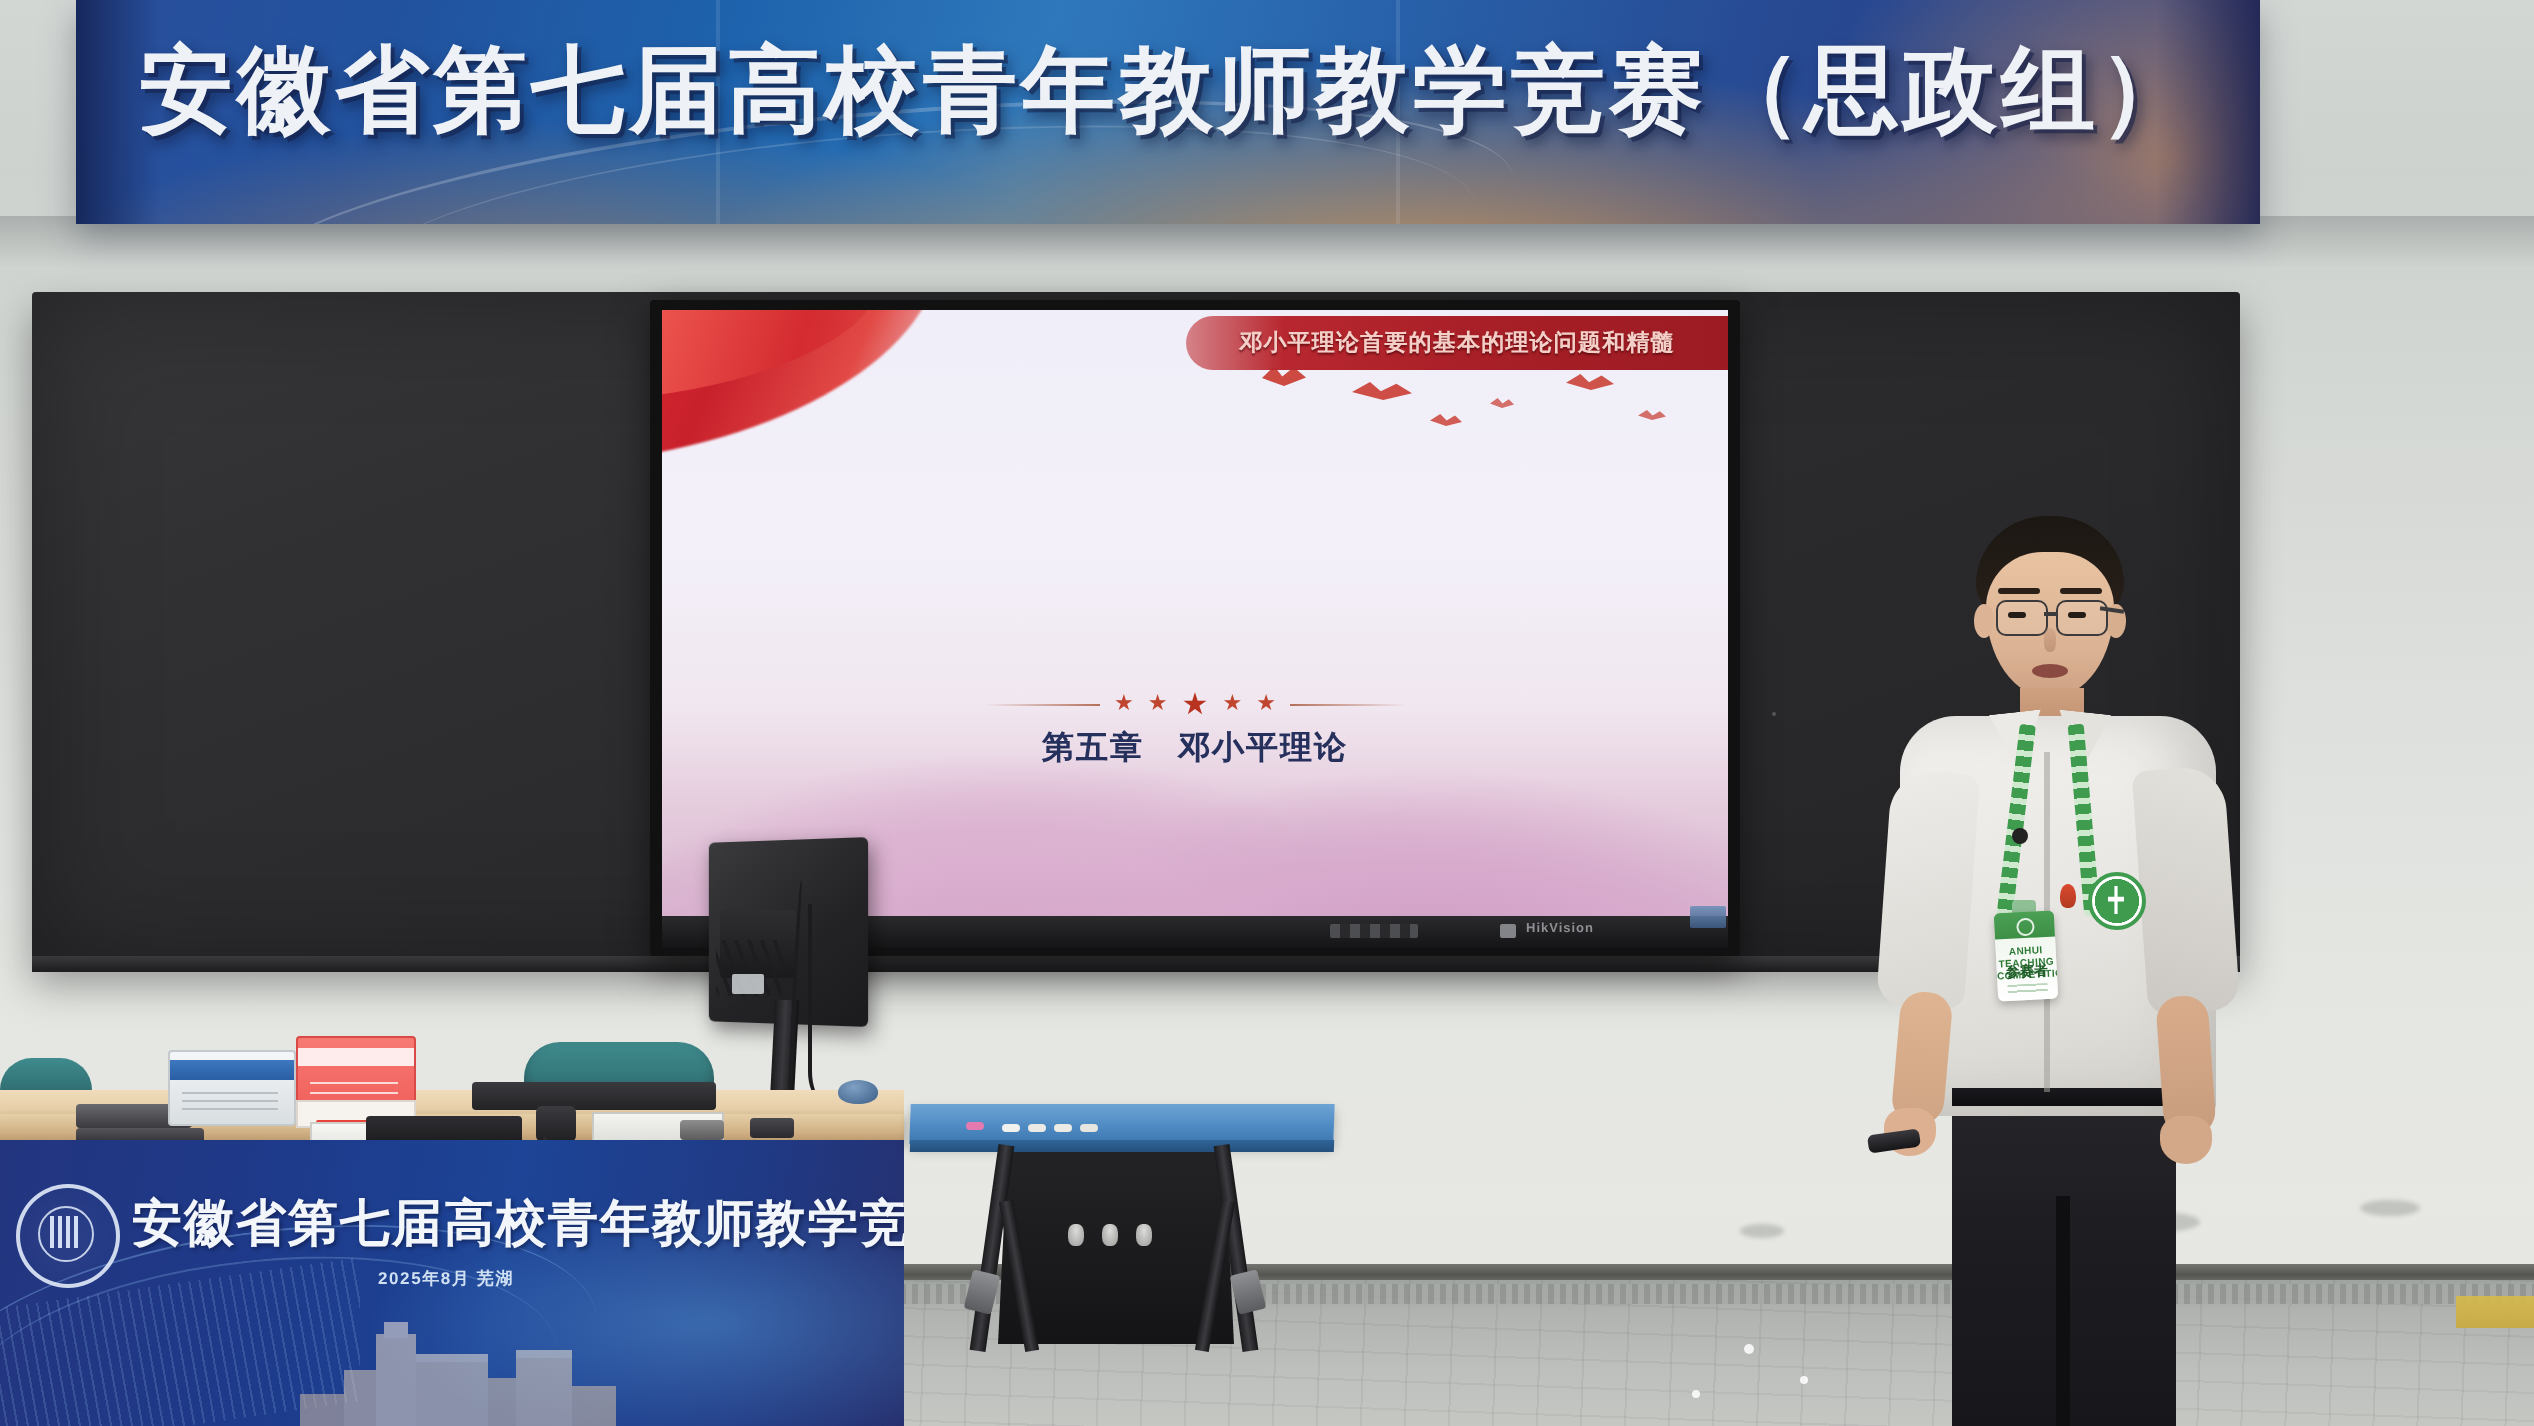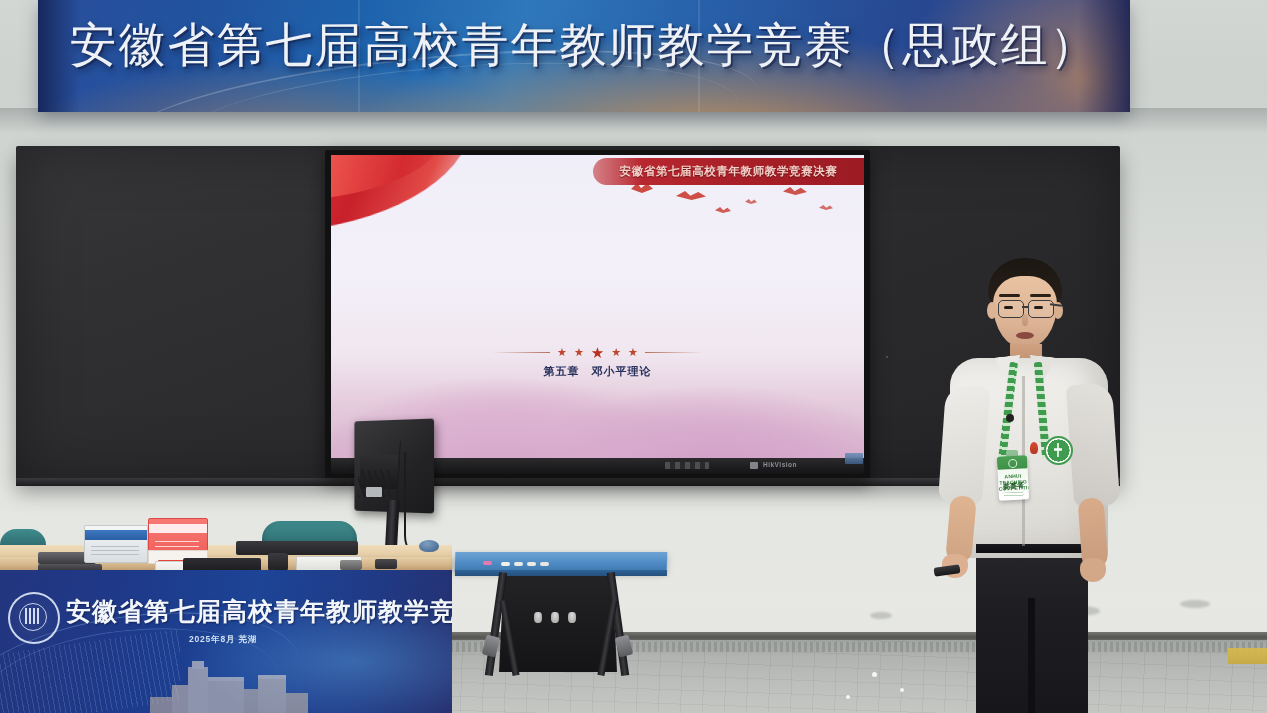--- a/index.html
+++ b/index.html
@@ -68,21 +68,21 @@
   }
   .tb-swoosh2{
     position:absolute;left:140px;top:66px;width:560px;height:110px;
     border-radius:50%;
     border-top:1px solid rgba(255,255,255,.16);
     transform:rotate(-4deg);
   }
   .tb-title{
     position:absolute;left:0;right:0;top:14px;text-align:center;
     font-family:"DejaVu Sans","Liberation Sans",sans-serif;
-    font-weight:400;font-size:47px;letter-spacing:2px;color:#eef2f6;
+    font-weight:700;font-size:47px;letter-spacing:2px;color:#eef2f6;
     text-shadow:
        2px 2px 0 rgba(20,30,70,.55),
        3px 4px 7px rgba(10,18,50,.55);
     white-space:nowrap;
   }
 
   
   .blackboard{
     position:absolute;left:16px;top:146px;width:1104px;height:336px;
     background:linear-gradient(160deg,#37373a 0%,#2f2f32 30%,#2a2a2d 60%,#242427 100%);
@@ -181,21 +181,21 @@
     position:absolute;left:0;right:0;top:190px;
     display:flex;align-items:center;justify-content:center;gap:7px;
   }
   .star-rule{width:58px;height:1px;background:linear-gradient(90deg,rgba(180,90,70,0),#b4705a);}
   .star-rule.r{background:linear-gradient(270deg,rgba(180,90,70,0),#b4705a);}
   .star{color:#c0452f;font-size:11px;line-height:1;}
   .star.big{font-size:15px;color:#b8331f;}
   .sc-l1{
     position:absolute;left:0;right:0;top:209px;
     font-family:Liberation Sans, sans-serif;font-weight:700;
-    font-size:11px;letter-spacing:1px;color:#26305c;
+    font-size:16px;letter-spacing:1px;color:#26305c;
   }
   .sc-l2{
     position:absolute;left:0;right:0;top:227px;
     font-family:"DejaVu Serif","Liberation Serif",serif;font-weight:700;
     font-size:11.5px;letter-spacing:.6px;color:#26305c;
   }
 
   
   .bezel-bot{
     position:absolute;left:6px;top:308px;width:533px;height:16px;
@@ -559,21 +559,21 @@
       <div class="ribbon"></div>
       <div class="ribbon2"></div>
 
       <div class="dove d6"></div>
       <div class="dove d1"></div>
       <div class="dove d2"></div>
       <div class="dove d3"></div>
       <div class="dove d4"></div>
       <div class="dove d5"></div>
 
-      <div class="sc-label">安徽省第七届高校青年教师教学竞赛决赛</div>
+      <div class="sc-label">邓小平理论首要的基本的理论问题和精髓</div>
 
       <div class="sc-text">
         <div class="sc-stars">
           <span class="star-rule"></span>
           <span class="star">★</span>
           <span class="star">★</span>
           <span class="star big">★</span>
           <span class="star">★</span>
           <span class="star">★</span>
           <span class="star-rule r"></span>

